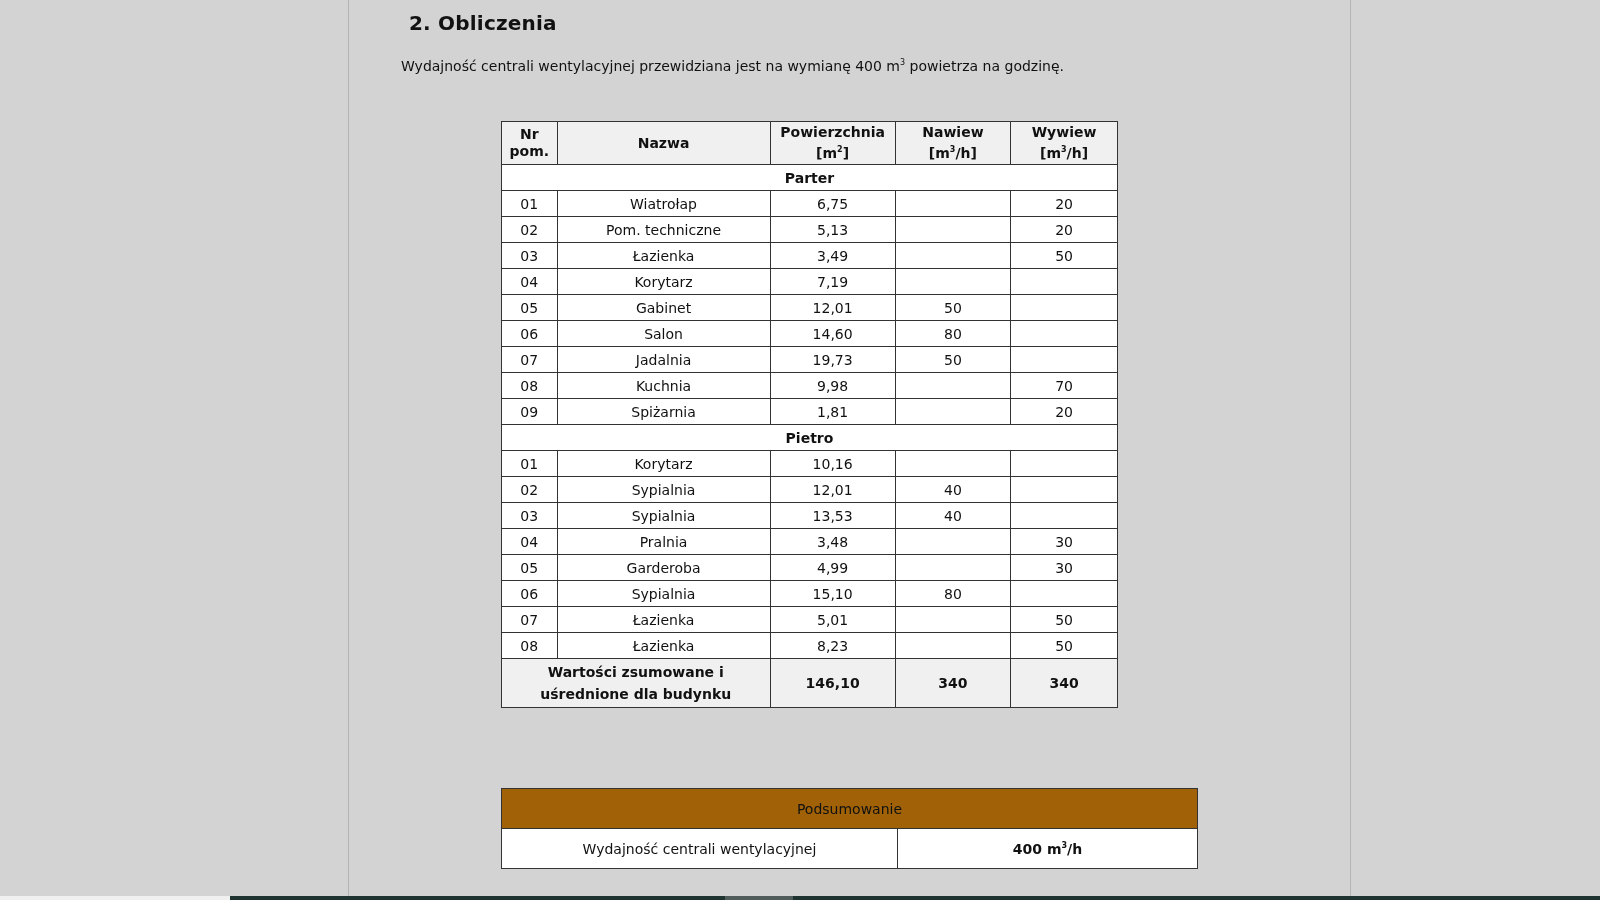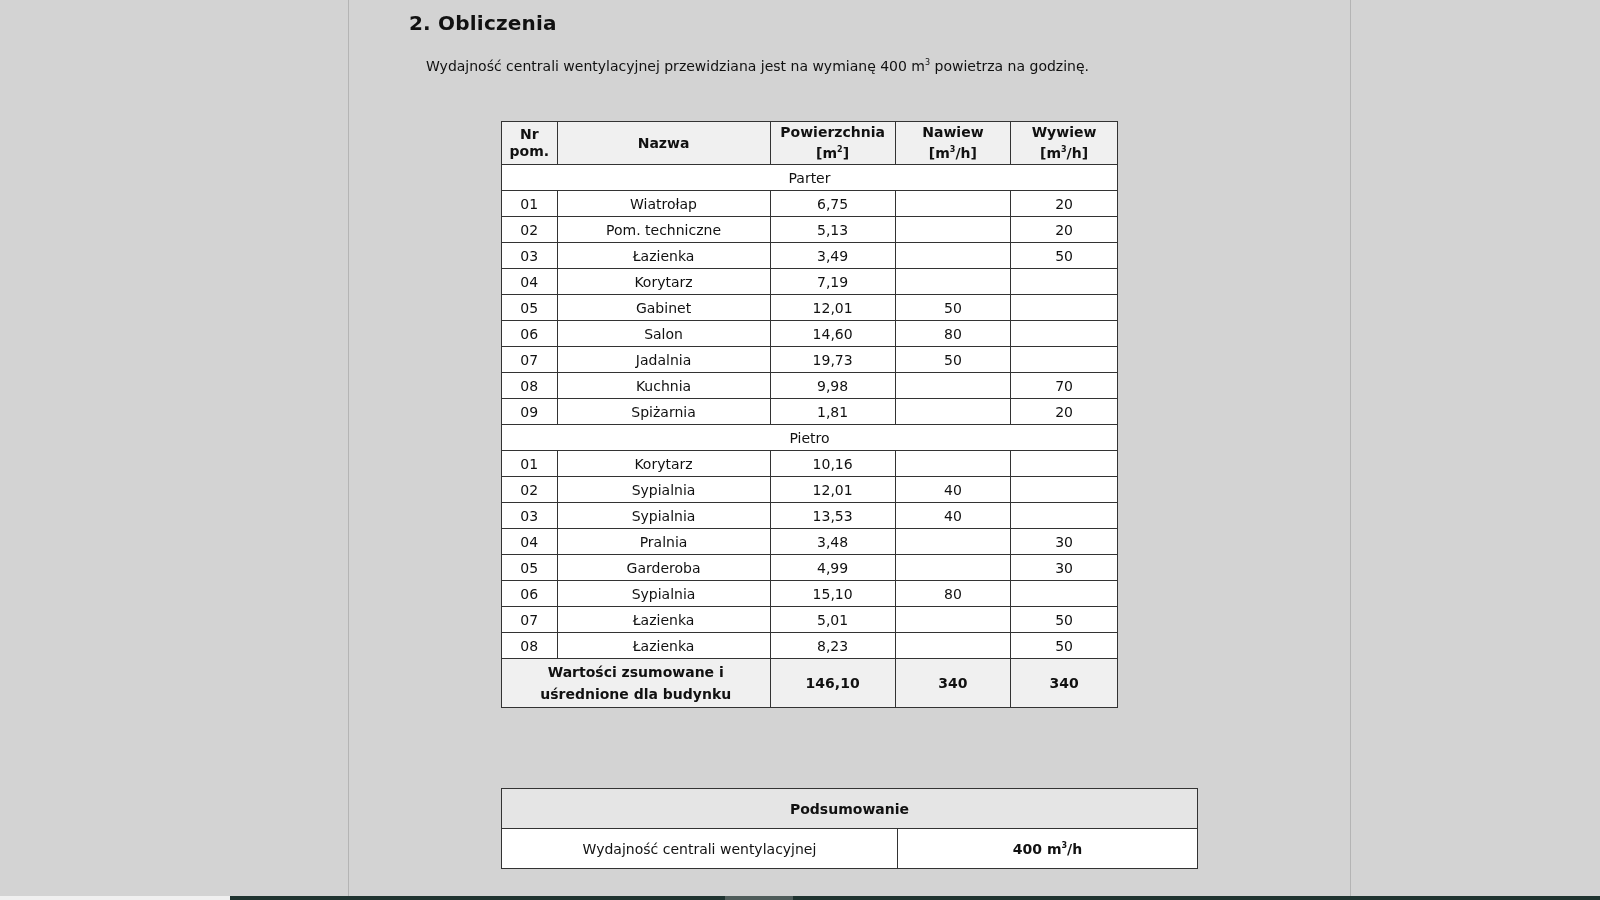--- a/index.html
+++ b/index.html
@@ -9,46 +9,46 @@
     font-family:"DejaVu Sans", "Liberation Sans", sans-serif;
     color:#111;
   }
   .page-edge-left { position:absolute; left:348px; top:0; width:1px; height:896px; background:#b4b4b4; }
   .page-edge-right { position:absolute; left:1350px; top:0; width:1px; height:896px; background:#b4b4b4; }
   .heading {
     position:absolute; left:409px; top:11px;
     font-size:20px; font-weight:bold; letter-spacing:0.2px;
   }
   .intro {
-    position:absolute; left:426px; top:58px;
+    position:absolute; left:401px; top:58px;
     font-size:14px;
   }
   .intro sup { font-size:8px; }
 
   table { border-collapse:collapse; position:absolute; background:#fff; }
   .main-table { left:501px; top:121px; width:617px; }
   .main-table td, .main-table th {
     border:1.5px solid #333;
     font-size:14px; text-align:center; padding:0; height:25px;
   }
   .main-table th { background:#f0f0f0; font-weight:bold; height:42px; line-height:17px; }
   .main-table th sup { font-size:8px; }
   .col-nr { width:59px; }
   .col-name { width:252px; }
   .col-area { width:130px;margin-left:39px; }
   .col-sup { width:130px; }
   .col-exh { width:118px; }
-  .main-table td.section { font-weight:normal; height:25px; }
+  .main-table td.section { font-weight:bold; height:25px; }
   .main-table tr.total td { background:#f0f0f0; font-weight:bold; height:48px; line-height:22px; }
 
   .summary-table { left:501px; top:788px; width:697px; }
   .summary-table td {
     border:1.5px solid #333; font-size:14px; text-align:center; height:39px; padding:0;
   }
-  .summary-table td.sum-head { background:#e5e5e5; font-weight:bold; }
+  .summary-table td.sum-head { background:#a16207; font-weight:normal; }
   .summary-table td.sum-val { font-weight:bold; }
   .summary-table sup { font-size:8px; }
 
   .bottom-left { position:absolute; left:0; top:896px; width:230px; height:4px; background:#f0f0f0; }
   .taskbar { position:absolute; left:230px; top:896px; width:1370px; height:4px; background:#1f3330; }
   .scroll-thumb { position:absolute; left:725px; top:896px; width:68px; height:4px; background:#4f5c5a; }
 </style>
 </head>
 <body>
 

